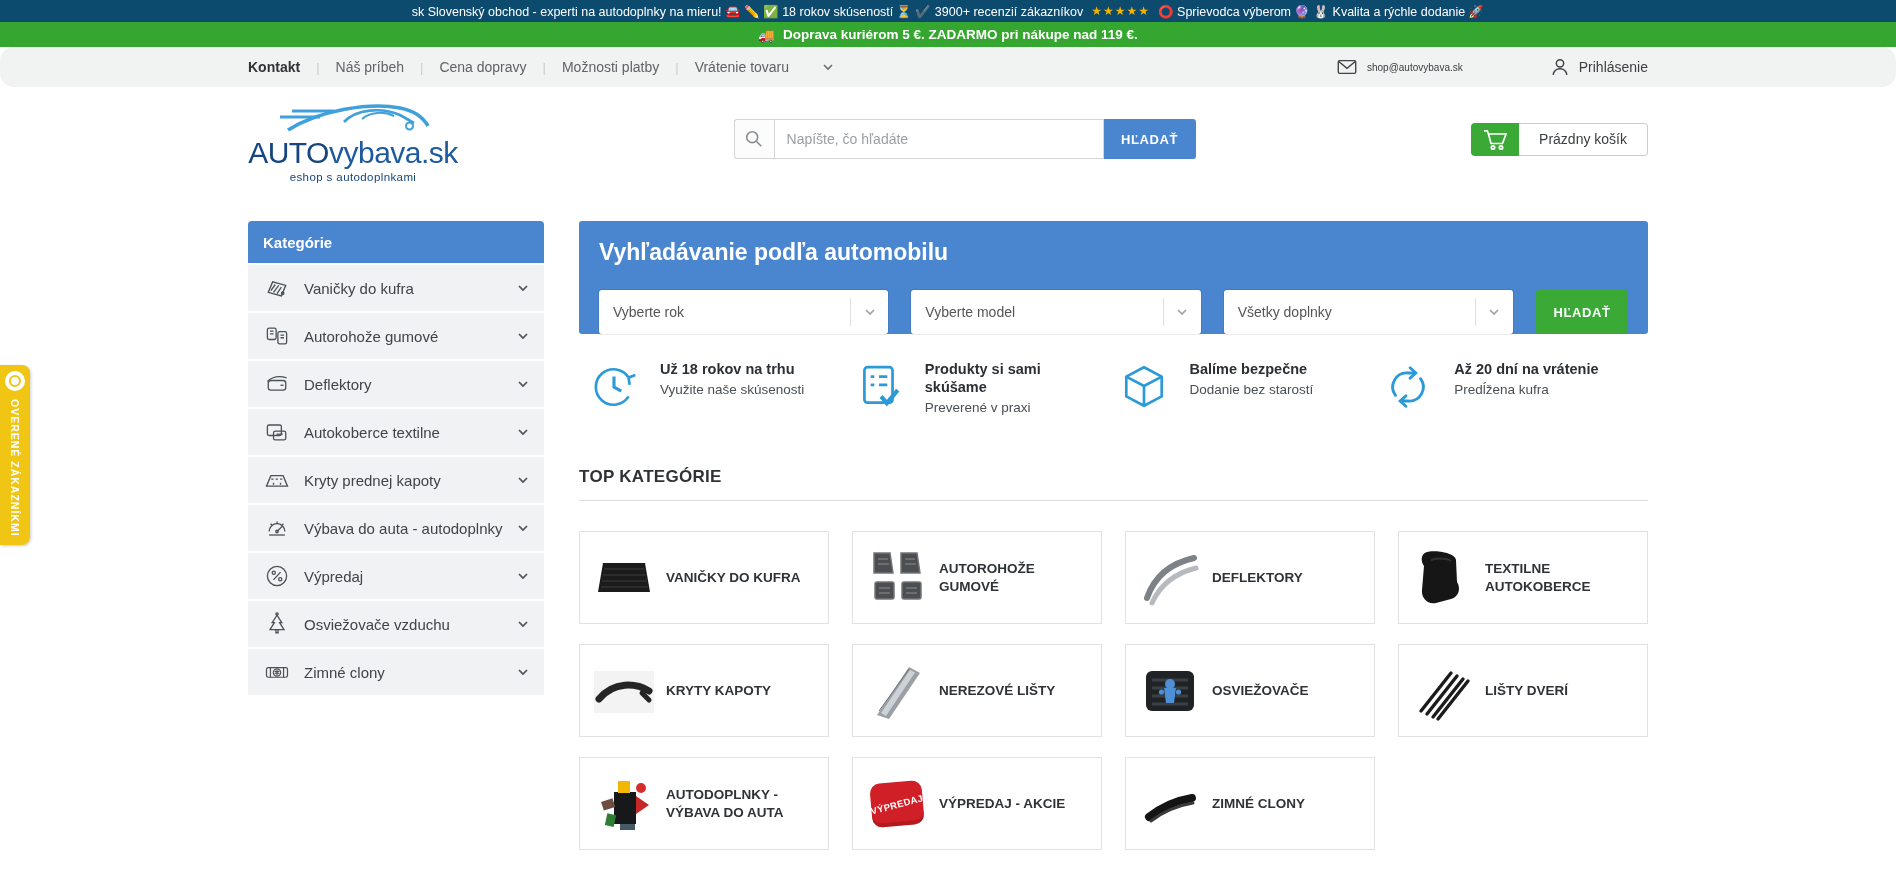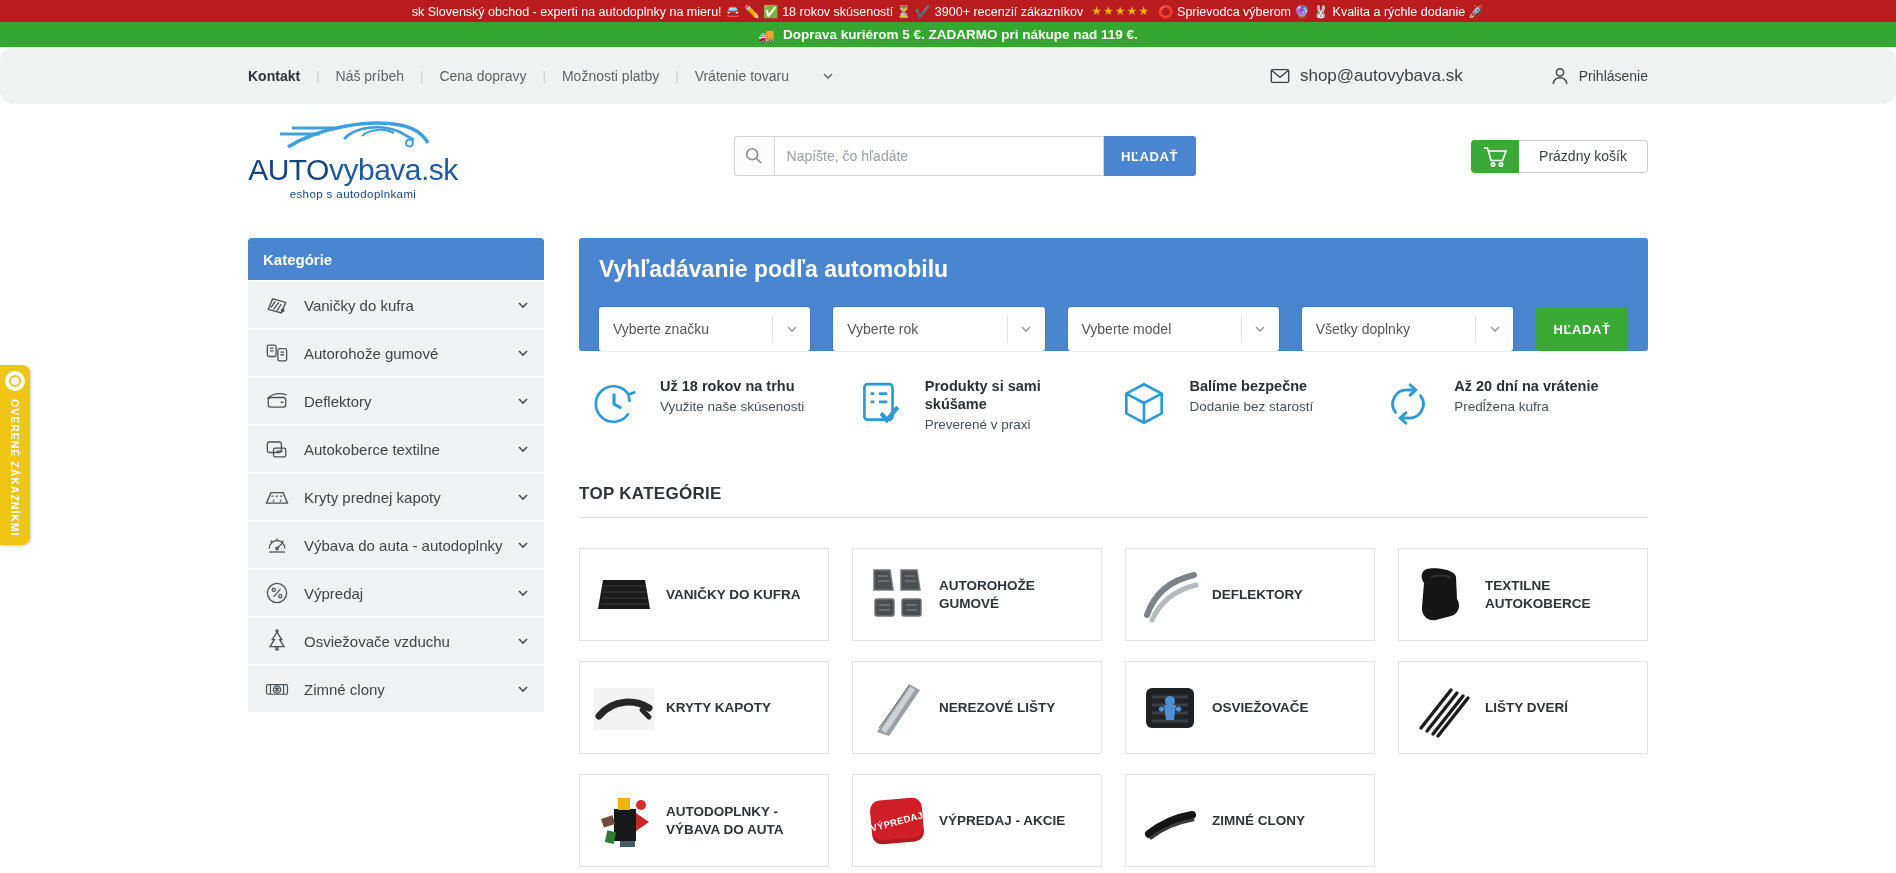--- a/index.html
+++ b/index.html
@@ -1,46 +1,46 @@
 <!DOCTYPE html>
 <html lang="sk"><head>
 <meta charset="utf-8">
 <style>
   * { margin:0; padding:0; box-sizing:border-box; }
   html,body { width:1896px; height:873px; overflow:hidden; background:#fff;
     font-family:"Liberation Sans", sans-serif; color:#3c4043; }
   .page { position:relative; width:1896px; height:873px; overflow:hidden; }
 
   
-  .promo-bar { height:22px; background:#b91c1c; color:#fff; font-size:12.5px;
+  .promo-bar { height:22px; background:#0c4a6e; color:#fff; font-size:12.5px;
     display:flex; align-items:center; justify-content:center; white-space:nowrap; }
   .promo-bar .stars { color:#f5b301; margin:0 6px; letter-spacing:1px; font-size:12px; }
   .promo-bar span { margin:0 2px; }
 
   
   .ship-bar { height:25px; background:#35a62f; color:#fff; font-size:13.5px; font-weight:bold;
     display:flex; align-items:center; justify-content:center; gap:8px; }
 
   
   .container { width:1400px; margin:0 auto; }
 
   
-  .nav-row { height:57px; background:#f1f2f2;border-radius:14px; }
+  .nav-row { height:40px; background:#f1f2f2;border-radius:14px; }
   .nav-inner { height:100%; display:flex; align-items:center; }
   .nav-links { display:flex; align-items:center; font-size:14px; color:#5f6368; }
   .nav-link { cursor:pointer; }
   .nav-link.first { font-weight:bold; color:#2f3337; }
   .nav-sep { color:#c9cdd1; margin:0 16px; font-size:13px; }
   .nav-more { margin-left:32px; display:flex; align-items:center; cursor:pointer; }
   .nav-right { margin-left:auto; display:flex; align-items:center; }
   .contact-block { display:flex; align-items:flex-start; gap:9px; }
   .contact-lines { line-height:1.25; }
   .contact-main { font-size:14px; color:#3c4043; }
   .contact-sub { font-size:12px; color:#6b7075; }
-  .email-block { display:flex; align-items:center; gap:9px; font-size:17px; color:#3c4043; margin-left:48px; }
+  .email-block { display:flex; align-items:center; gap:9px; font-size:10px; color:#3c4043; margin-left:48px; }
   .login-block { display:flex; align-items:center; gap:8px; font-size:14px; color:#3c4043; margin-left:86px; cursor:pointer; }
 
   
   .header-row { height:104px; background:#fff; }
   .header-inner { height:100%; display:flex; align-items:center; justify-content:space-between; }
   .logo { display:flex; flex-direction:column; align-items:center; width:210px; cursor:pointer; }
   .logo-text { font-size:30px; line-height:1; letter-spacing:-0.5px; }
   .logo-auto { font-weight:normal; color:#16457f; }
   .logo-rest { font-weight:500; color:#1d5a9e; }
   .logo-sub { font-size:11.5px; color:#16457f; letter-spacing:0.4px; margin-top:3px; }
@@ -380,28 +380,20 @@
               </svg>
           </span>
         </div>
       </aside>
 
       <main class="main-col">
 
         <section class="car-panel">
           <div class="car-panel-title">Vyhľadávanie podľa automobilu</div>
           <div class="car-controls">
-            <div class="select-box">
-              <span class="select-label">Vyberte značku</span>
-              <span class="select-arrow">
-                <svg width="14" height="14" viewBox="0 0 14 14" fill="none" stroke="#9aa0a6" stroke-width="1.6">
-                    <path d="M3 5 L7 9 L11 5"></path>
-                  </svg>
-              </span>
-            </div>
             <div class="select-box">
               <span class="select-label">Vyberte rok</span>
               <span class="select-arrow">
                 <svg width="14" height="14" viewBox="0 0 14 14" fill="none" stroke="#9aa0a6" stroke-width="1.6">
                     <path d="M3 5 L7 9 L11 5"></path>
                   </svg>
               </span>
             </div>
             <div class="select-box">
               <span class="select-label">Vyberte model</span>

